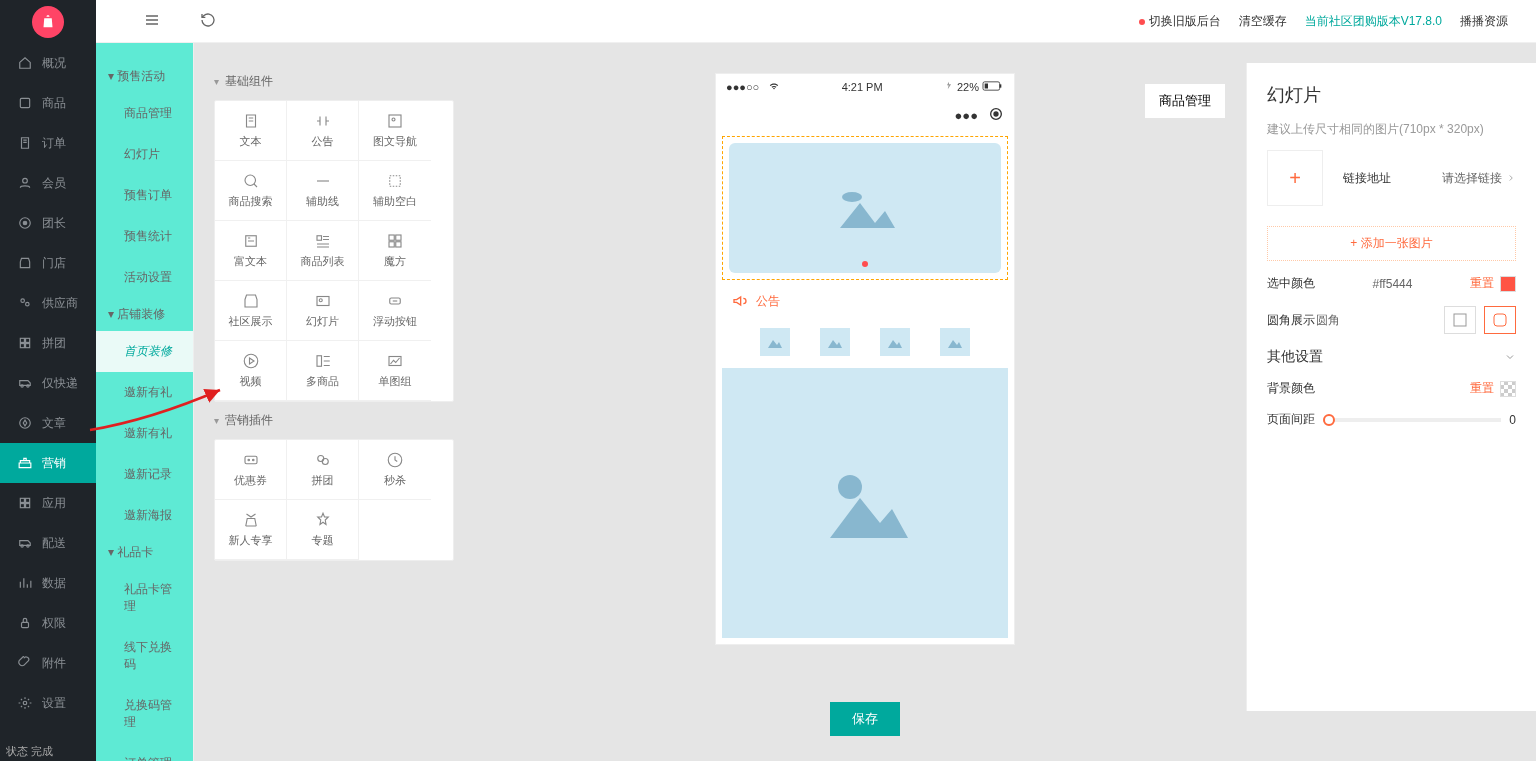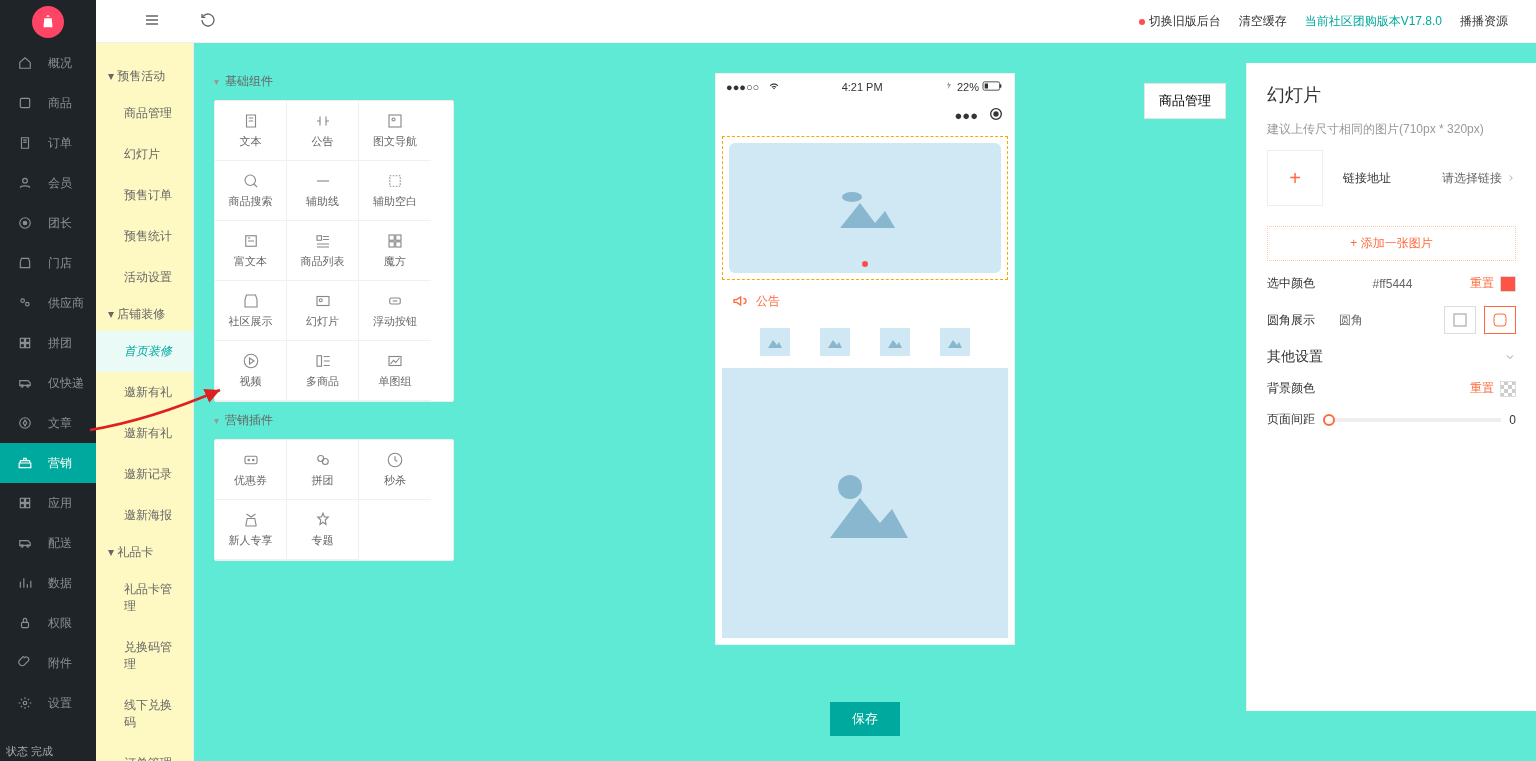--- a/index.html
+++ b/index.html
@@ -2,39 +2,39 @@
 <html><head>
 <meta charset="utf-8">
 <style>
 * { margin: 0; padding: 0; box-sizing: border-box; font-family: -apple-system, "Microsoft YaHei", "PingFang SC", sans-serif; }
 body { width: 1536px; height: 761px; background: #fff; overflow: hidden; font-size: 13px; color: #333; }
 
 
 .sidebar-primary { position: absolute; left: 0; top: 0; width: 96px; height: 100%; background: #1f2429; color: #8a8f94; }
 .logo { width: 96px; height: 43px; display: flex; align-items: center; justify-content: center; }
 .logo-circle { width: 32px; height: 32px; border-radius: 50%; background: #ff4466; display: flex; align-items: center; justify-content: center; }
-.sidebar-primary .nav-item { height: 40px; display: flex; align-items: center; padding-left: 18px; gap: 16px; cursor: pointer; font-size: 12px; }
+.sidebar-primary .nav-item { height: 40px; display: flex; align-items: center; padding-left: 18px; gap: 10px; cursor: pointer; font-size: 12px; }
 .sidebar-primary .nav-item.active { background: #00a99d; color: #fff; }
 
 
-.sidebar-secondary { position: absolute; left: 96px; top: 0; width: 98px; height: 100%; background: #fef9c3; border-right: 1px solid #eee; overflow-y: auto; padding-top: 60px; }
+.sidebar-secondary { position: absolute; left: 96px; top: 0; width: 98px; height: 100%; background: #5eead4; border-right: 1px solid #eee; overflow-y: auto; padding-top: 60px; }
 .sidebar-secondary .group-header { font-size: 12px; color: #666; padding: 8px 12px; display: flex; align-items: center; gap: 4px; cursor: pointer; }
 .sidebar-secondary .sub-item { font-size: 12px; color: #666; padding: 12px 12px 12px 28px; cursor: pointer; }
 .sidebar-secondary .sub-item.active { background: #eafaf7; color: #00a99d; font-style: italic; }
 .arrow-overlay { position: absolute; left: 80px; top: 380px; pointer-events: none; z-index: 5; }
 
 
 .topbar { position: absolute; left: 96px; right: 0; top: 0; height: 43px; background: #fff; border-bottom: 1px solid #f0f0f0; display: flex; align-items: center; padding: 0 28px; z-index: 3; }
 .topbar .left { display: flex; gap: 40px; color: #666; margin-left: 20px; }
 .topbar .right { margin-left: auto; display: flex; align-items: center; gap: 18px; font-size: 12px; }
 .dot-red { width: 6px; height: 6px; background: #ff4d4f; border-radius: 50%; display: inline-block; margin-right: 4px; }
 .version { color: #00a99d; }
 
 
-.editor { position: absolute; left: 194px; right: 0; top: 43px; bottom: 0; background: #5eead4; overflow: auto; }
+.editor { position: absolute; left: 194px; right: 0; top: 43px; bottom: 0; background: #e5e5e5; overflow: auto; }
 
 .component-panel { position: absolute; left: 20px; top: 20px; width: 240px; }
 .panel-section-title { font-size: 12px; color: #666; margin: 10px 0; display: flex; align-items: center; gap: 6px; }
 .panel-section-title::before { content: '▾'; font-size: 10px; color: #999; }
 .comp-grid { display: grid; grid-template-columns: repeat(3, 72px); gap: 0; border: 1px solid #eee; border-radius: 2px; background: #fff; }
 .comp-cell { height: 60px; border-right: 1px solid #f0f0f0; border-bottom: 1px solid #f0f0f0; display: flex; flex-direction: column; align-items: center; justify-content: center; gap: 4px; cursor: pointer; font-size: 11px; color: #666; }
 .comp-cell:nth-child(3n) { border-right: none; }
 .comp-cell svg, .comp-cell .ico { width: 18px; height: 18px; color: #888; }
 
 
@@ -216,22 +216,22 @@
       <div class="sub-item">预售统计</div>
       <div class="sub-item">活动设置</div>
       <div class="group-header">▾ 店铺装修</div>
       <div class="sub-item active">首页装修</div>
       <div class="sub-item">邀新有礼</div>
       <div class="sub-item">邀新有礼</div>
       <div class="sub-item">邀新记录</div>
       <div class="sub-item">邀新海报</div>
       <div class="group-header">▾ 礼品卡</div>
       <div class="sub-item">礼品卡管理</div>
+      <div class="sub-item">线下兑换码</div>
       <div class="sub-item">兑换码管理</div>
-      <div class="sub-item">线下兑换码</div>
       <div class="sub-item">订单管理</div>
     </div>
 </div>
 
 <svg class="arrow-overlay" width="160" height="60">
   <defs>
       <marker id="ah" markerWidth="8" markerHeight="8" refX="6" refY="3" orient="auto">
         <path d="M0,0 L6,3 L0,6 z" fill="#e02020"></path>
       </marker>
     </defs>
@@ -503,21 +503,21 @@
       <span>选中颜色</span>
       <span style="color:#666;">#ff5444</span>
       <span style="display:flex;gap:6px;align-items:center;">
         <span class="reset">重置</span>
         <span style="width:16px;height:16px;background:#ff5444;border:1px solid #ddd;"></span>
       </span>
     </div>
 
     <div class="row">
       <span>圆角展示</span>
-      <span style="color:#666;flex:1;margin-left:24px;">圆角</span>
+      <span style="color:#666;flex:1;margin-left:1px;">圆角</span>
       <div class="corner-toggle">
         <div class="opt">
             <svg width="14" height="14">
               <rect x="1" y="1" width="12" height="12" fill="none" stroke="#999"></rect>
             </svg>
           </div>
         <div class="opt active">
             <svg width="14" height="14">
               <rect x="1" y="1" width="12" height="12" rx="3" fill="none" stroke="#ff6a3e"></rect>
             </svg>

